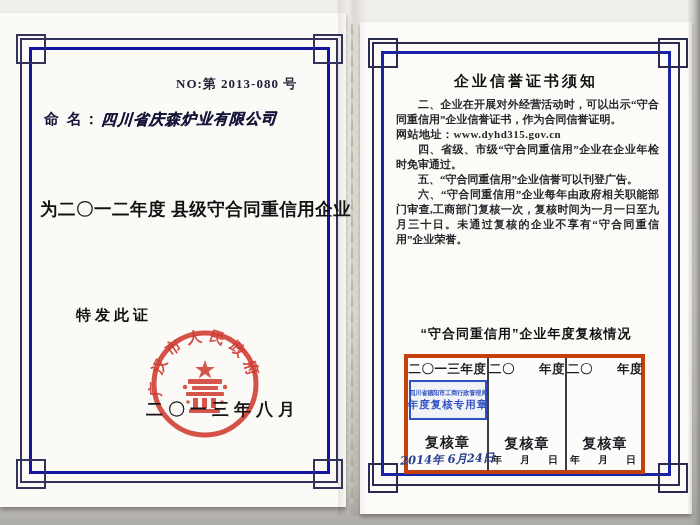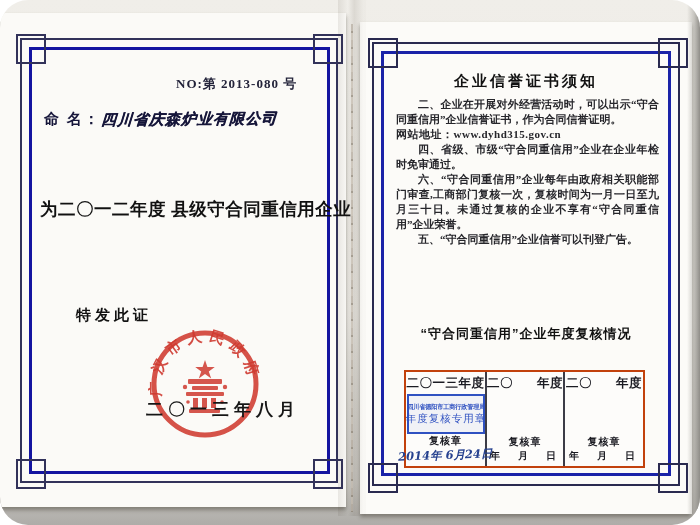--- a/index.html
+++ b/index.html
@@ -1,20 +1,19 @@
 <!DOCTYPE html>
 <html><head>
 <meta charset="utf-8">
 <style>
   html,body{margin:0;padding:0;}
   .stage{
     position:relative;width:700px;height:525px;overflow:hidden;
     background:linear-gradient(180deg,#f0eee9 0%,#eae8e3 60%,#c9c7c2 92%,#aeaca8 100%);
     font-family:"Liberation Sans","DejaVu Sans",sans-serif;
-    border-radius:28px;
   }
   .page{position:absolute;background:#fbfaf7;}
   .page-left{left:0;top:13px;width:346px;height:494px;box-shadow:0 3px 4px rgba(60,55,45,.45);}
   .page-right{left:360px;top:22px;width:332px;height:492px;background:#fcfbf8;box-shadow:0 3px 4px rgba(60,55,45,.45);}
   .frame{position:absolute;pointer-events:none;}
   .thin{border:2px solid #32325a;}
   .thick{border:3px solid #1414a0;}
   .thickr{border:3px solid #1a23a8;}
   .corner{position:absolute;width:26px;height:26px;border:2px solid #32325a;background:transparent;}
   
@@ -31,37 +30,37 @@
   
   .notice-title{position:absolute;left:26px;top:50px;width:280px;text-align:center;
     font-size:15px;font-weight:bold;color:#111;letter-spacing:3px;}
   .notice-body{position:absolute;left:36px;top:75px;width:263px;
     font-family:"Liberation Serif","DejaVu Serif",serif;font-size:11px;font-weight:bold;
     color:#26262b;line-height:15px;text-align:justify;}
   .notice-body p{margin:0;text-indent:2em;}
   .notice-body p.no-indent{text-indent:0;letter-spacing:.5px;}
   .review-title{position:absolute;left:16px;top:303px;width:300px;text-align:center;
     font-size:13px;font-weight:bold;color:#111;letter-spacing:1px;}
-  .rtable{position:absolute;left:44px;top:348px;width:241px;height:98px;border:2px solid #c2410c;
+  .rtable{position:absolute;left:44px;top:332px;width:241px;height:120px;border:4px solid #c2410c;
     display:flex;box-sizing:border-box;background:rgba(255,255,255,.35);}
   .rcol{position:relative;display:flex;flex-direction:column;box-sizing:border-box;}
   .rcol1{width:81px;border-right:2px solid #3c3c46;}
   .rcol2{width:78px;border-right:2px solid #3c3c46;}
   .rcol3{flex:1;}
   .year-row{height:22px;display:flex;align-items:center;justify-content:center;
     font-size:12.5px;font-weight:bold;color:#1b1b22;letter-spacing:.5px;white-space:nowrap;}
   .year-fill{display:inline-block;min-width:24px;text-align:center;font-family:"DejaVu Serif",serif;}
   .rmid{flex:1;position:relative;}
   .stamp{position:absolute;left:1px;top:0;width:74px;height:36px;border:2.5px solid #2f51c1;
     background:rgba(47,81,193,.06);display:flex;flex-direction:column;align-items:center;justify-content:center;
     color:#2f51c1;}
   .stamp-l1{font-size:6.5px;font-weight:bold;letter-spacing:0;white-space:nowrap;transform:scaleX(.92);}
-  .stamp-l2{font-size:10.5px;font-weight:normal;letter-spacing:1px;white-space:nowrap;}
+  .stamp-l2{font-size:10.5px;font-weight:bold;letter-spacing:1px;white-space:nowrap;}
   .rfoot{height:32px;display:flex;flex-direction:column;align-items:center;justify-content:flex-end;padding-bottom:3px;}
-  .seal-label{font-size:10px;font-weight:bold;color:#1b1b22;letter-spacing:1px;}
+  .seal-label{font-size:14px;font-weight:bold;color:#1b1b22;letter-spacing:1px;}
   .date-plain{font-size:10px;font-weight:bold;color:#1b1b22;letter-spacing:4px;white-space:nowrap;}
   .date-hand{font-family:"DejaVu Serif","Liberation Serif",serif;font-style:italic;font-weight:bold;
     font-size:11.5px;color:#26418f;transform:rotate(-2deg);white-space:nowrap;letter-spacing:0;}
   
   .fold{position:absolute;left:338px;top:0;width:28px;height:516px;z-index:4;
     background:linear-gradient(90deg,rgba(70,60,45,.10),rgba(255,255,255,0) 35%,rgba(70,60,45,.12) 58%,rgba(70,60,45,.02) 90%);}
   .crease{position:absolute;left:351px;top:24px;width:2px;height:488px;z-index:5;opacity:.65;
     background:repeating-linear-gradient(180deg,#b3a99c 0 7px,#877d6e 7px 9px,#c4bbae 9px 16px);}
   .torn-edge{position:absolute;right:0;top:0;width:13px;height:525px;z-index:6;
     background:linear-gradient(90deg,rgba(150,148,142,0) 0%,rgba(165,163,157,.55) 55%,#8f8d88 100%);}
@@ -120,22 +119,22 @@
     <div class="corner" style="left:298px;top:16px;border-color:#2a2a50;"></div>
     <div class="corner" style="left:8px;top:441px;border-color:#2a2a50;"></div>
     <div class="corner" style="left:298px;top:441px;border-color:#2a2a50;"></div>
 
     <div class="notice-title">企业信誉证书须知</div>
 
     <div class="notice-body">
       <p>二、企业在开展对外经营活动时，可以出示“守合同重信用”企业信誉证书，作为合同信誉证明。</p>
       <p class="no-indent">网站地址：www.dyhd315.gov.cn</p>
       <p>四、省级、市级“守合同重信用”企业在企业年检时免审通过。</p>
+      <p>五、“守合同重信用”企业信誉可以刊登广告。</p>
       <p>六、“守合同重信用”企业每年由政府相关职能部门审查,工商部门复核一次，复核时间为一月一日至九月三十日。未通过复核的企业不享有“守合同重信用”企业荣誉。</p>
-      <p>五、“守合同重信用”企业信誉可以刊登广告。</p>
     </div>
 
     <div class="review-title">“守合同重信用”企业年度复核情况</div>
 
     <div class="rtable">
       <div class="rcol rcol1">
         <div class="year-row">
           <span>二〇</span>
             <span class="year-fill">一三</span>
             <span>年度</span>

